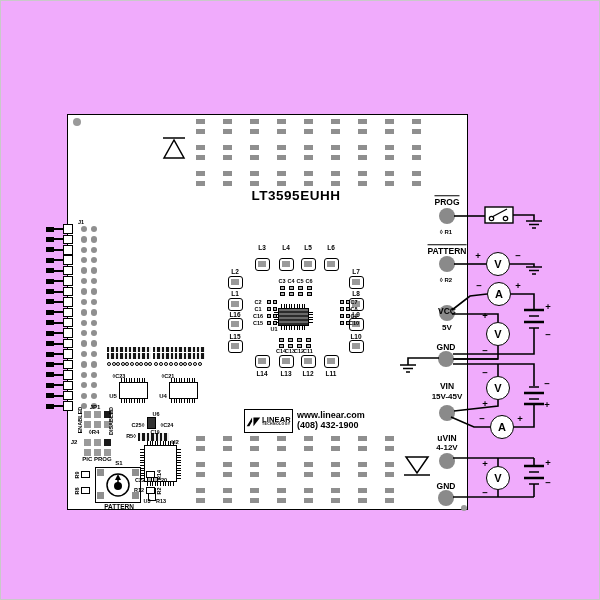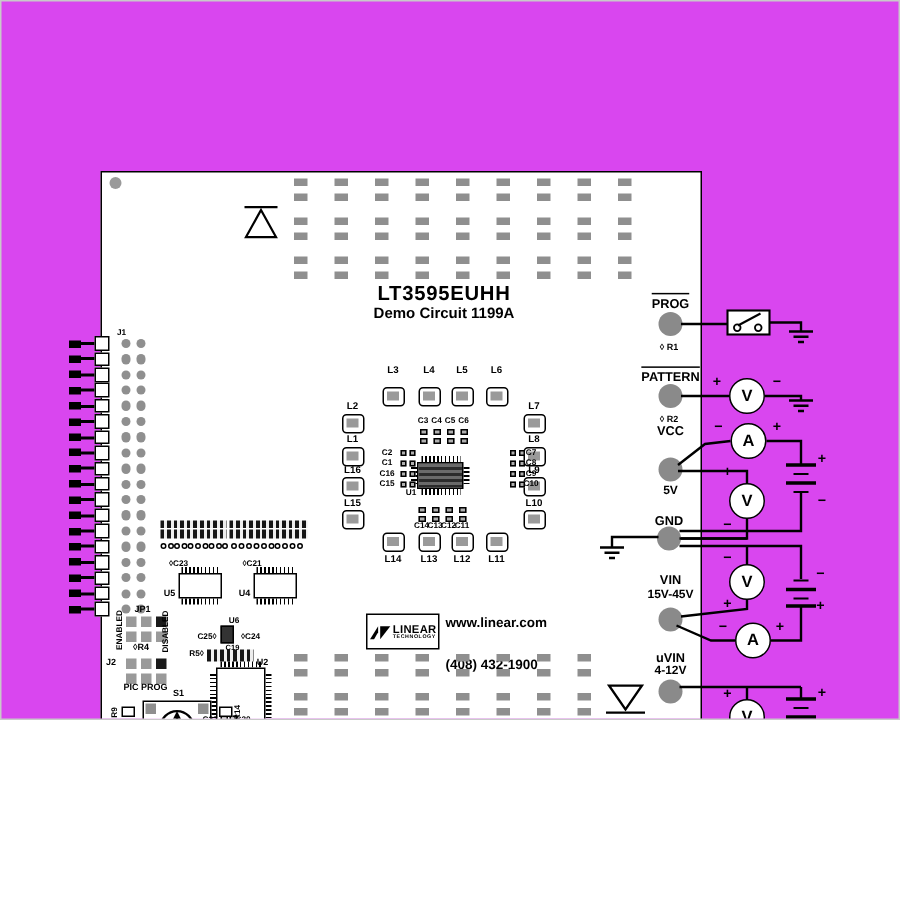--- a/index.html
+++ b/index.html
@@ -1,16 +1,16 @@
 <!DOCTYPE html>
 <html><head>
 <meta charset="utf-8">
 <style>
   html,body{margin:0;padding:0;background:#fff;font-family:"Liberation Sans",sans-serif;}
-  #stage{position:relative;width:600px;height:480px;background:#d946ef;border:1px solid #c9c9c9;box-sizing:border-box;overflow:hidden;color:#000;}
+  #stage{position:relative;width:600px;height:600px;background:#f0abfc;border:1px solid #c9c9c9;box-sizing:border-box;overflow:hidden;color:#000;}
   .abs{position:absolute;}
   .body{background:#fff;border:1.3px solid #000;box-sizing:border-box;}
   .comb-h{position:absolute;height:4px;background:repeating-linear-gradient(90deg,#000 0 1px,transparent 1px 2.6px);}
   .comb-v{position:absolute;width:4px;background:repeating-linear-gradient(0deg,#000 0 1px,transparent 1px 2.6px);}
   .rnet{position:absolute;background:repeating-linear-gradient(90deg,#151515 0 2.4px,#ededed 2.4px 4.4px);}
   .b{font-weight:bold;white-space:nowrap;}
   #title-block{position:absolute;left:185px;top:188px;width:220px;text-align:center;}
   #title-block .t1{font-weight:bold;font-size:13.5px;letter-spacing:.5px;line-height:14px;}
   #title-block .t2{font-weight:bold;font-size:10px;line-height:13px;}
   #title-block .t3{font-weight:bold;font-size:10px;line-height:13px;}
@@ -24,21 +24,20 @@
 
 <div id="stage">
 
   <div class="abs" id="board" style="left:66px;top:113px;width:401px;height:396px;border:1.6px solid #000;background:#fff;box-sizing:border-box;"></div>
 
   <div class="abs" style="left:72px;top:117px;width:8px;height:8px;border-radius:50%;background:#9a9a9a;"></div>
   <div class="abs" style="left:460px;top:504px;width:6px;height:6px;border-radius:50%;background:#9a9a9a;"></div>
 
   <div id="title-block">
     <div class="t1">LT3595EUHH</div>
-    <div class="t3">Demo Circuit 1199A</div>
   </div>
 
   <div class="rnet" style="left:106px;top:346px;width:44px;height:5px;"></div>
   <div class="rnet" style="left:106px;top:352px;width:44px;height:6px;"></div>
   <div class="rnet" style="left:152px;top:346px;width:52px;height:5px;"></div>
   <div class="rnet" style="left:152px;top:352px;width:52px;height:6px;"></div>
 
   <div class="comb-h" style="left:120px;top:377px;width:25px;"></div>
   <div class="abs body" style="left:118px;top:381px;width:29px;height:17px;"></div>
   <div class="comb-h" style="left:120px;top:398px;width:25px;"></div>
@@ -85,21 +84,21 @@
     <svg width="20" height="17" viewBox="0 0 22 18">
       <path d="M1,16 L9,3 L9,9 L5,16 Z" fill="#000"></path>
       <path d="M11,3 L21,3 L11,16 Z" fill="#000"></path>
     </svg>
     <div id="logo-text">
       <span class="brand">LINEAR</span>
       <span class="brand-sub">TECHNOLOGY</span>
     </div>
   </div>
   <div class="abs b" style="left:296px;top:409px;font-size:9px;">www.linear.com</div>
-  <div class="abs b" style="left:296px;top:419px;font-size:9px;margin-top:18px;">(408) 432-1900</div>
+  <div class="abs b" style="left:296px;top:419px;font-size:9px;">(408) 432-1900</div>
 
   <div id="gen" class="abs" style="left:0;top:0;">
       <div style="position: absolute; left: 194.5px; top: 117.5px; width: 9px; height: 5px; background: rgb(143, 143, 143);"></div>
       <div style="position: absolute; left: 194.5px; top: 127.5px; width: 9px; height: 5px; background: rgb(143, 143, 143);"></div>
       <div style="position: absolute; left: 194.5px; top: 143.5px; width: 9px; height: 5px; background: rgb(143, 143, 143);"></div>
       <div style="position: absolute; left: 194.5px; top: 153.5px; width: 9px; height: 5px; background: rgb(143, 143, 143);"></div>
       <div style="position: absolute; left: 194.5px; top: 169.5px; width: 9px; height: 5px; background: rgb(143, 143, 143);"></div>
       <div style="position: absolute; left: 194.5px; top: 179.5px; width: 9px; height: 5px; background: rgb(143, 143, 143);"></div>
       <div style="position: absolute; left: 221.6px; top: 117.5px; width: 9px; height: 5px; background: rgb(143, 143, 143);"></div>
       <div style="position: absolute; left: 221.6px; top: 127.5px; width: 9px; height: 5px; background: rgb(143, 143, 143);"></div>
@@ -442,21 +441,21 @@
       <div style="position: absolute; left: 161px; top: 479px; font-weight: bold; font-size: 5.5px; white-space: nowrap; transform: translate(-50%, -50%);">C20</div>
       <div style="position: absolute; left: 138px; top: 489px; font-weight: bold; font-size: 5.5px; white-space: nowrap; transform: translate(-50%, -50%);">R12</div>
       <div style="position: absolute; left: 146px; top: 500px; font-weight: bold; font-size: 5.5px; white-space: nowrap; transform: translate(-50%, -50%);">U3</div>
       <div style="position: absolute; left: 160px; top: 500px; font-weight: bold; font-size: 5.5px; white-space: nowrap; transform: translate(-50%, -50%);">R13</div>
       <div style="position: absolute; left: 273px; top: 328px; font-weight: bold; font-size: 5.5px; white-space: nowrap; transform: translate(-50%, -50%);">U1</div>
       <div style="position: absolute; left: 438px; top: 207px; width: 16px; height: 16px; border-radius: 50%; background: rgb(138, 138, 138);"></div>
       <div style="position: absolute; left: 446px; top: 200px; font-weight: bold; font-size: 8.5px; white-space: nowrap; transform: translate(-50%, -50%); border-top: 1.3px solid rgb(0, 0, 0); padding-top: 0.5px;">PROG</div>
       <div style="position: absolute; left: 438px; top: 255px; width: 16px; height: 16px; border-radius: 50%; background: rgb(138, 138, 138);"></div>
       <div style="position: absolute; left: 446px; top: 249px; font-weight: bold; font-size: 8.5px; white-space: nowrap; transform: translate(-50%, -50%); border-top: 1.3px solid rgb(0, 0, 0); padding-top: 0.5px;">PATTERN</div>
       <div style="position: absolute; left: 438px; top: 304px; width: 16px; height: 16px; border-radius: 50%; background: rgb(138, 138, 138);"></div>
-      <div style="position: absolute; left: 446px; top: 286px; font-weight: bold; font-size: 8.5px; white-space: nowrap; transform: translate(-50%, -50%);">VCC</div>
+      <div style="position: absolute; left: 446px; top: 310px; font-weight: bold; font-size: 8.5px; white-space: nowrap; transform: translate(-50%, -50%);">VCC</div>
       <div style="position: absolute; left: 446px; top: 326px; font-weight: bold; font-size: 8px; white-space: nowrap; transform: translate(-50%, -50%);">5V</div>
       <div style="position: absolute; left: 437px; top: 350px; width: 16px; height: 16px; border-radius: 50%; background: rgb(138, 138, 138);"></div>
       <div style="position: absolute; left: 445px; top: 346px; font-weight: bold; font-size: 8.5px; white-space: nowrap; transform: translate(-50%, -50%);">GND</div>
       <div style="position: absolute; left: 438px; top: 404px; width: 16px; height: 16px; border-radius: 50%; background: rgb(138, 138, 138);"></div>
       <div style="position: absolute; left: 446px; top: 385px; font-weight: bold; font-size: 8.5px; white-space: nowrap; transform: translate(-50%, -50%);">VIN</div>
       <div style="position: absolute; left: 446px; top: 395px; font-weight: bold; font-size: 8px; white-space: nowrap; transform: translate(-50%, -50%);">15V-45V</div>
       <div style="position: absolute; left: 438px; top: 452px; width: 16px; height: 16px; border-radius: 50%; background: rgb(138, 138, 138);"></div>
       <div style="position: absolute; left: 446px; top: 437px; font-weight: bold; font-size: 8.5px; white-space: nowrap; transform: translate(-50%, -50%);">uVIN</div>
       <div style="position: absolute; left: 446px; top: 446px; font-weight: bold; font-size: 8px; white-space: nowrap; transform: translate(-50%, -50%);">4-12V</div>
       <div style="position: absolute; left: 437px; top: 489px; width: 16px; height: 16px; border-radius: 50%; background: rgb(138, 138, 138);"></div>

